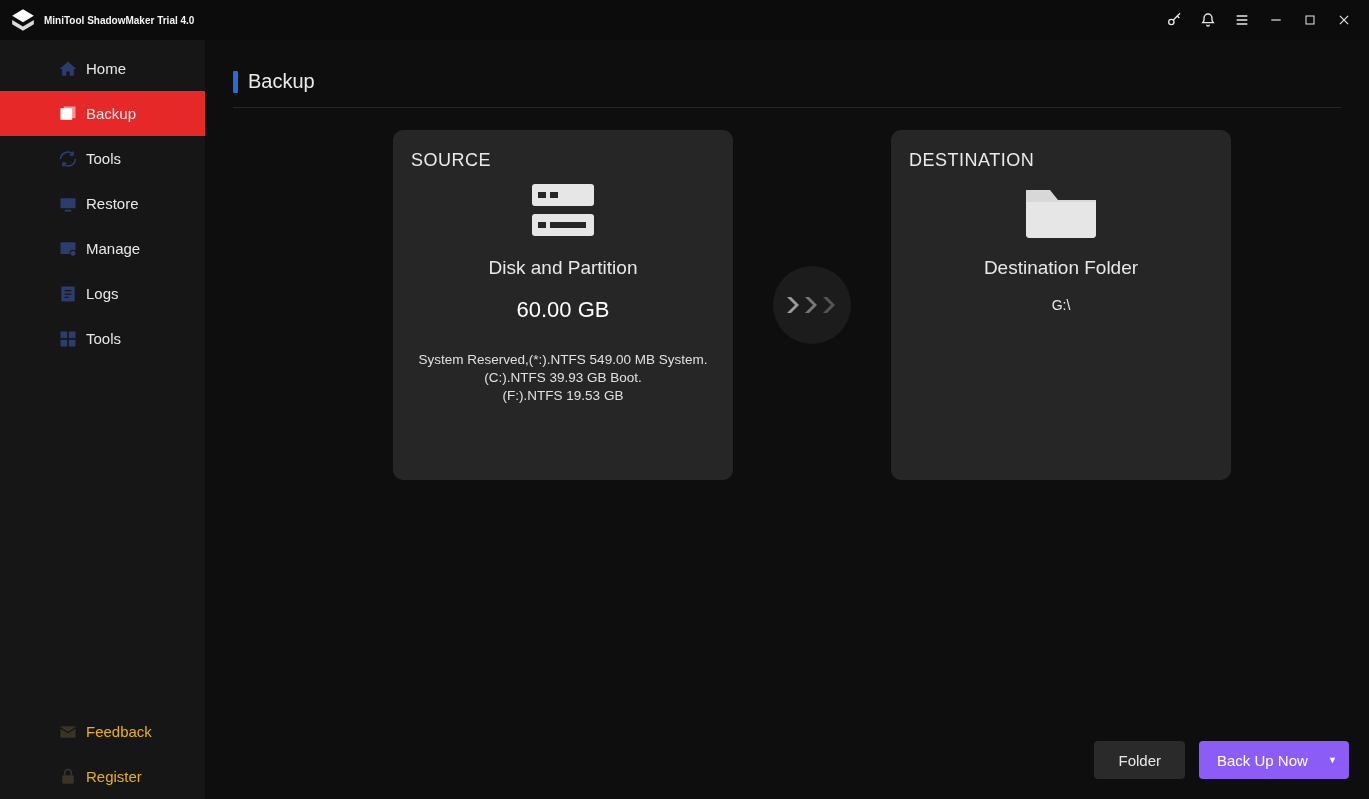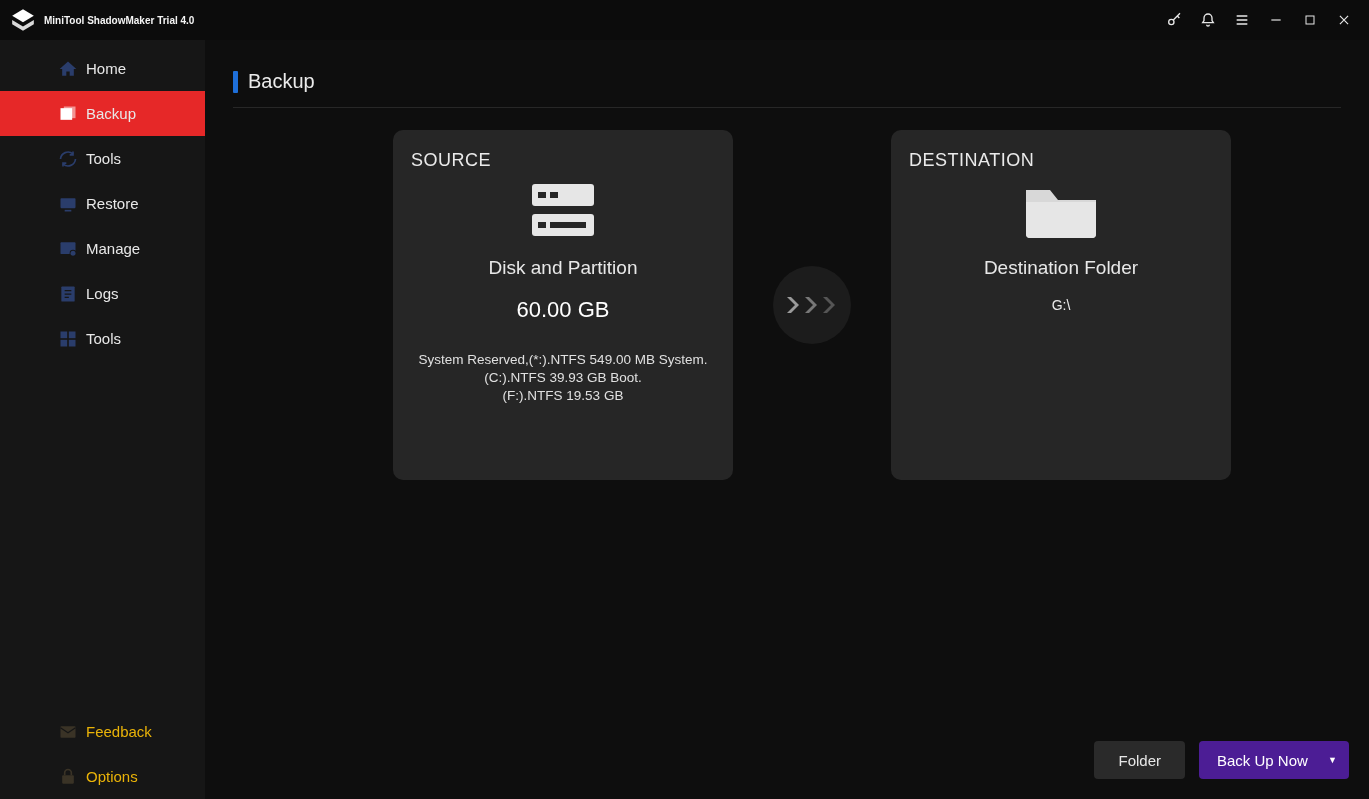--- a/index.html
+++ b/index.html
@@ -179,21 +179,21 @@
   font-size: 15px;
   color: #e8e8e8;
   cursor: pointer;
   padding: 0 24px;
   display: flex;
   align-items: center;
   justify-content: center;
 }
 .btn-secondary { background: #2a2a2a; }
 .btn-primary {
-  background: #4c1d95;
+  background: #8b5cf6;
   color: #fff;
   width: 150px;
   justify-content: space-between;
   padding: 0 12px 0 18px;
   text-align: center;
 }
 .btn-primary .caret { font-size: 9px; }
 </style>
 </head>
 <body>
@@ -329,21 +329,21 @@
         </span>
         <span class="si-label">Feedback</span>
       </div>
       <div class="side-item">
         <span class="si-icon">
           <svg width="20" height="20" viewBox="0 0 24 24" fill="currentColor">
               <rect x="5" y="10" width="14" height="10" rx="1"></rect>
               <path d="M8 10V7a4 4 0 0 1 8 0v3" fill="none" stroke="currentColor" stroke-width="2"></path>
             </svg>
         </span>
-        <span class="si-label">Options</span>
+        <span class="si-label">Register</span>
       </div>
     </div>
   </div>
 
   <div class="main">
     <div class="page-head">
       <div class="marker"></div>
       <div class="title">Backup</div>
     </div>
 

